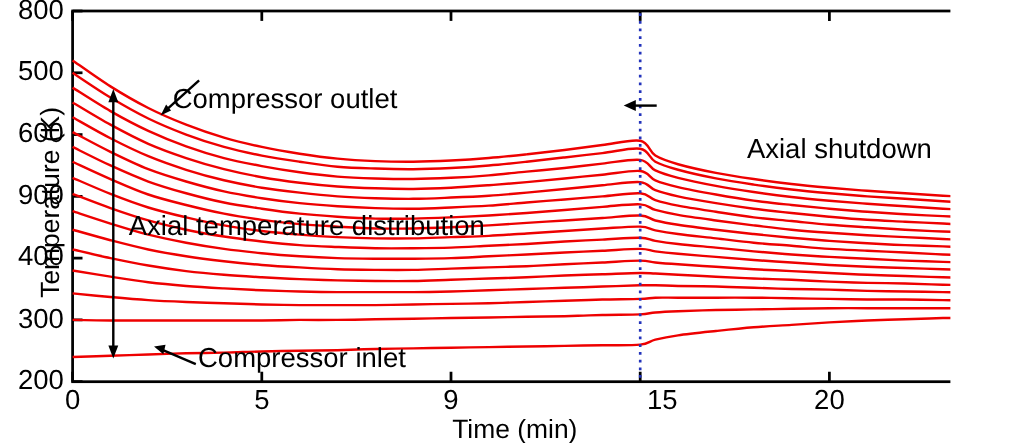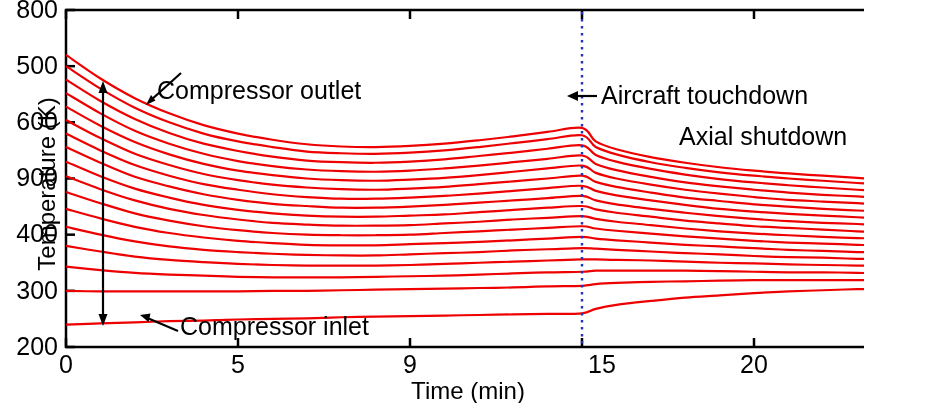--- a/index.html
+++ b/index.html
@@ -166,17 +166,17 @@
   <div class="tick-label-x" style="left:208px; top:352px;">5</div>
   <div class="tick-label-x" style="left:380px; top:352px;">9</div>
   <div class="tick-label-x" style="left:572px; top:352px;text-align:center;">15</div>
   <div class="tick-label-x" style="left:724px; top:352px;">20</div>
   <div class="tick-label-x" style="left:896px; top:352px;">25</div>
 
   <div id="ylabel">Temperature (K)</div>
   <div id="xlabel">Time (min)</div>
 
   <div class="annot" style="left:157px; top:58px;margin-top:20px;">Compressor outlet</div>
+  <div class="annot" style="left:117px; top:194px;">Axial temperature distribution</div>
   <div class="annot" style="left:180px; top:314px;">Compressor inlet</div>
-  <div class="annot" style="left:601px; top:83px;">Aircraft touchdown</div>
   <div class="annot" style="left:679px; top:124px;">Axial shutdown</div>
 
 </div>
 
 </body></html>

